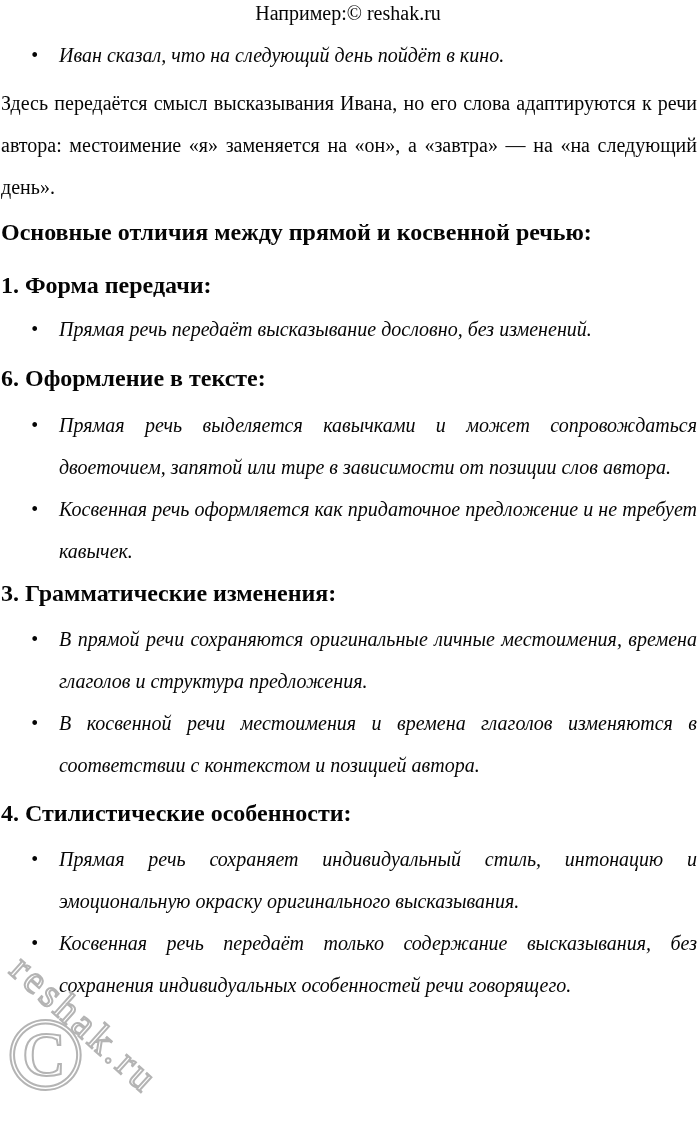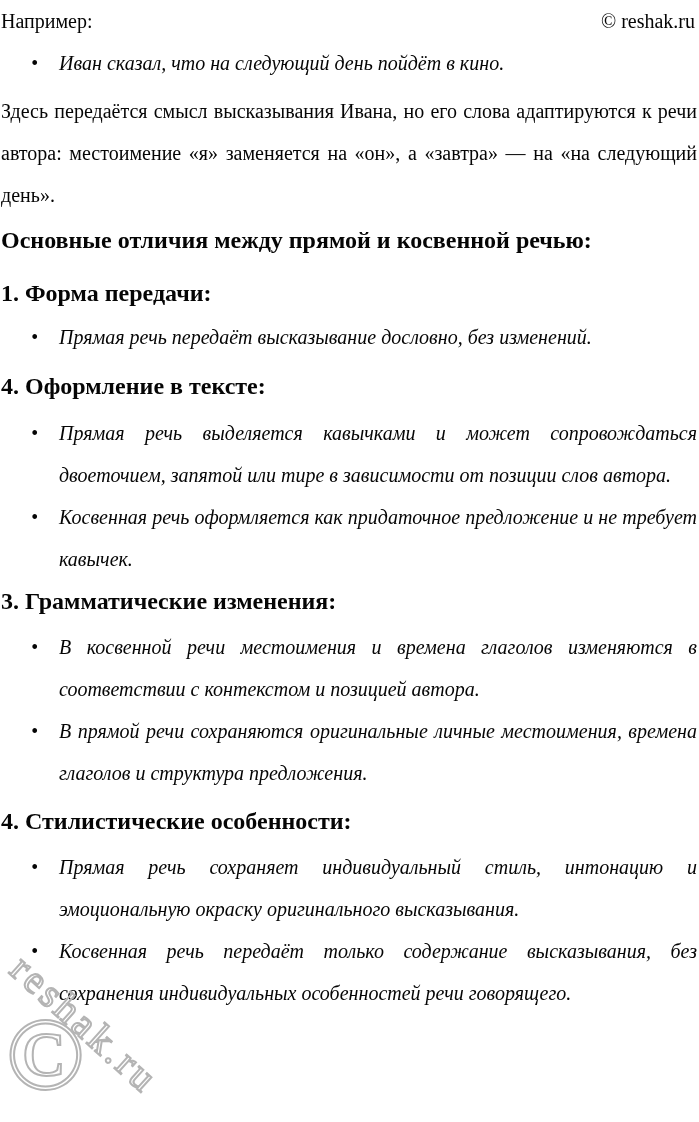--- a/index.html
+++ b/index.html
@@ -16,24 +16,24 @@
   }
   .page {
     position: relative;
     width: 699px;
     height: 1122px;
     padding: 0 2px 0 1px;
   }
   
   .hdr-row {
     display: flex;
-    justify-content: space-between;
+    justify-content: center;
     align-items: flex-start;
     line-height: 26px;
-    padding-top: 8px;
+    padding-top: 0;
   }
   .hdr-left { white-space: nowrap; }
   .hdr-copy { white-space: nowrap; padding-right: 2px; }
 
   
   .explanation {
     margin: 6px 0 0 0;
     text-align: justify;
     line-height: 42px;
   }
@@ -127,32 +127,32 @@
   <p class="main-heading">Основные отличия между прямой и косвенной речью:</p>
 
   <section>
     <p class="section-title mt11">1. Форма передачи:</p>
     <ul class="bullets mt2">
       <li>Прямая речь передаёт высказывание дословно, без изменений.</li>
     </ul>
   </section>
 
   <section>
-    <p class="section-title mt7">4. Оформление в тексте:</p>
+    <p class="section-title mt7">6. Оформление в тексте:</p>
     <ul class="bullets mt5">
       <li>Прямая речь выделяется кавычками и может сопровождаться двоеточием, запятой или тире в зависимости от позиции слов автора.</li>
       <li>Косвенная речь оформляется как придаточное предложение и не требует кавычек.</li>
     </ul>
   </section>
 
   <section>
     <p class="section-title mt0">3. Грамматические изменения:</p>
     <ul class="bullets mt4">
+      <li>В прямой речи сохраняются оригинальные личные местоимения, времена глаголов и структура предложения.</li>
       <li>В косвенной речи местоимения и времена глаголов изменяются в соответствии с контекстом и позицией автора.</li>
-      <li>В прямой речи сохраняются оригинальные личные местоимения, времена глаголов и структура предложения.</li>
     </ul>
   </section>
 
   <section>
     <p class="section-title mt6">4. Стилистические особенности:</p>
     <ul class="bullets mt4">
       <li>Прямая речь сохраняет индивидуальный стиль, интонацию и эмоциональную окраску оригинального высказывания.</li>
       <li>Косвенная речь передаёт только содержание высказывания, без сохранения индивидуальных особенностей речи говорящего.</li>
     </ul>
   </section>

